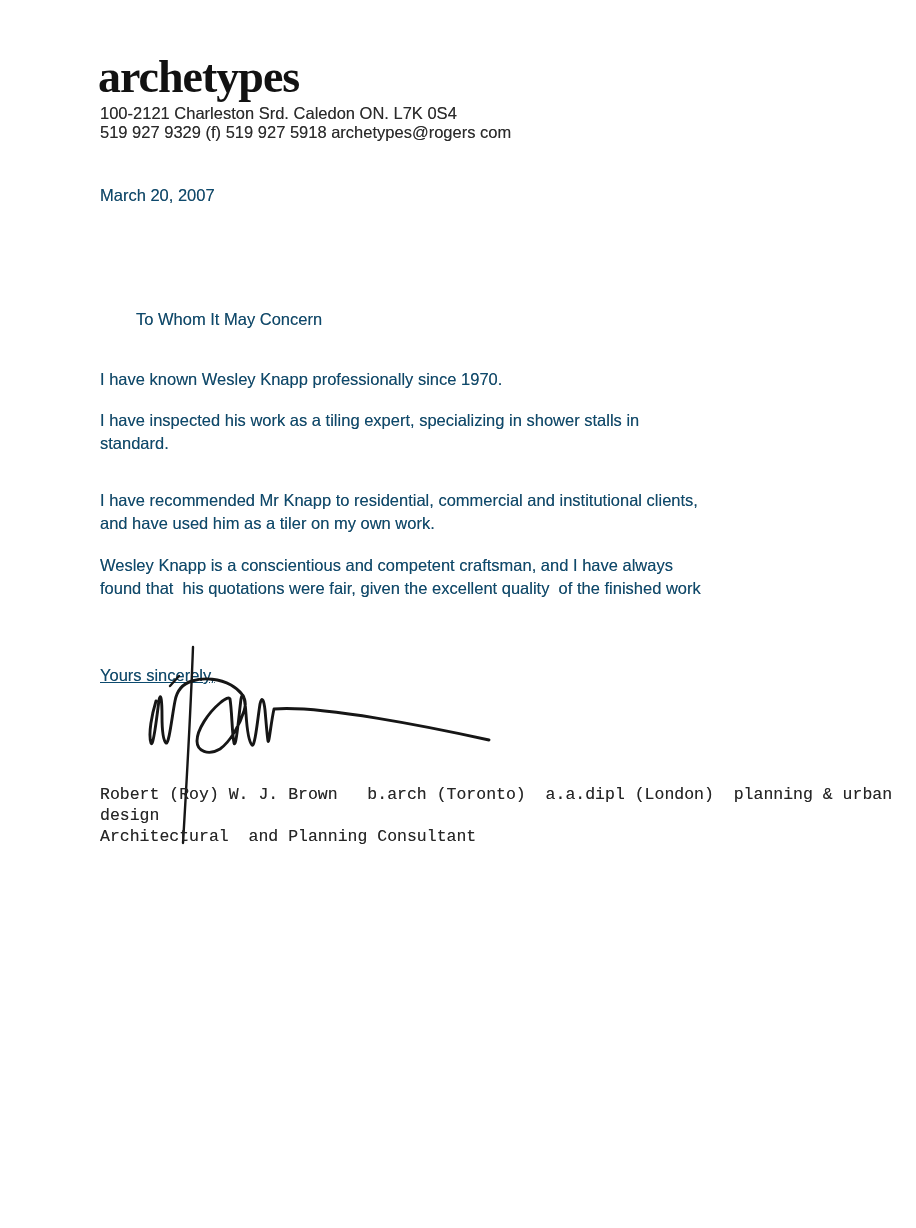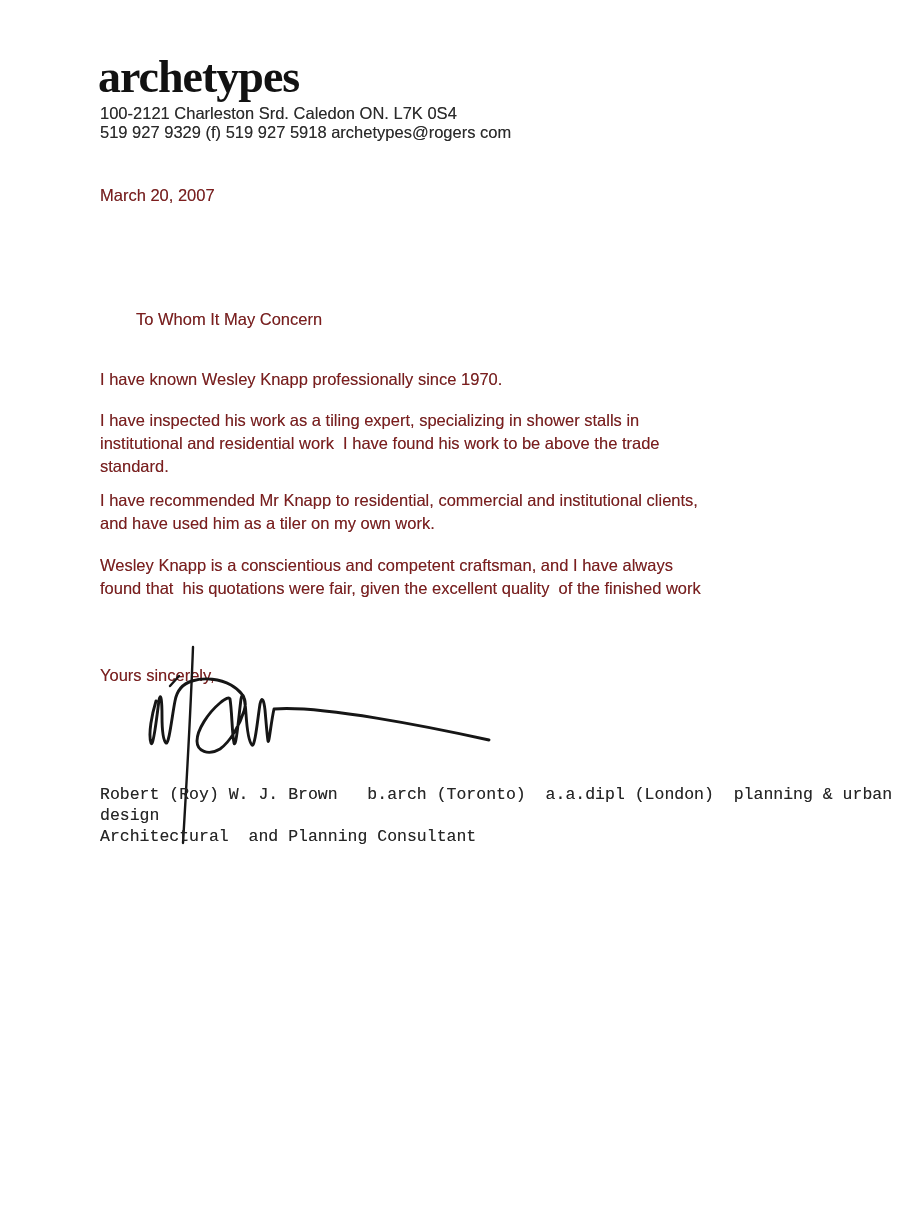--- a/index.html
+++ b/index.html
@@ -28,21 +28,21 @@
   .addr {
     font-size: 16.5px;
     line-height: 19px;
     color: #2b2b2b;
     white-space: pre;
     text-shadow: 0 0 0.5px rgba(40,40,40,0.55);
   }
   .body-line {
     font-size: 16.5px;
     line-height: 23px;
-    color: #7f1d1d;
+    color: #0c4a6e;
     white-space: pre;
     text-shadow: 0 0 0.5px rgba(40,40,40,0.5);
   }
   .signer-line {
     font-size: 16.5px;
     line-height: 21px;
     color: #262626;
     white-space: pre;
     text-shadow: 0 0 0.5px rgba(40,40,40,0.5);
     font-family: Liberation Mono, monospace;
@@ -70,35 +70,34 @@
   <div class="abs body-line" style="left:100px; top:184px;">March 20, 2007</div>
 
   <div class="abs body-line" style="left:100px; top:308px;margin-left:36px;">To Whom It May Concern</div>
 
   <div class="abs" style="left:100px; top:368px;">
     <div class="body-line">I have known Wesley Knapp professionally since 1970.</div>
   </div>
 
   <div class="abs" style="left:100px; top:409px;">
     <div class="body-line">I have inspected his work as a tiling expert, specializing in shower stalls in</div>
-    <div class="body-line">institutional and residential work  I have found his work to be above the trade</div>
     <div class="body-line">standard.</div>
   </div>
 
   <div class="abs" style="left:100px; top:489px;">
     <div class="body-line">I have recommended Mr Knapp to residential, commercial and institutional clients,</div>
     <div class="body-line">and have used him as a tiler on my own work.</div>
   </div>
 
   <div class="abs" style="left:100px; top:554px;">
     <div class="body-line">Wesley Knapp is a conscientious and competent craftsman, and I have always</div>
     <div class="body-line">found that  his quotations were fair, given the excellent quality  of the finished work</div>
   </div>
 
-  <div class="abs body-line" style="left:100px; top:664px;">Yours sincerely,</div>
+  <div class="abs body-line" style="left:100px; top:664px;text-decoration:underline;">Yours sincerely,</div>
 
   <svg class="signature-svg" viewBox="0 0 916 1228" aria-hidden="true">
 
     <path d="M193,647 C191,702 187,776 183,843" fill="none" stroke="#161616" stroke-width="2.4" stroke-linecap="round"></path>
 
     <path d="M170,686 L179,676" fill="none" stroke="#161616" stroke-width="2.4" stroke-linecap="round"></path>
 
     <path d="M156,701
              C152,714 148,734 151,743
              C153,749 157,716 159,700

